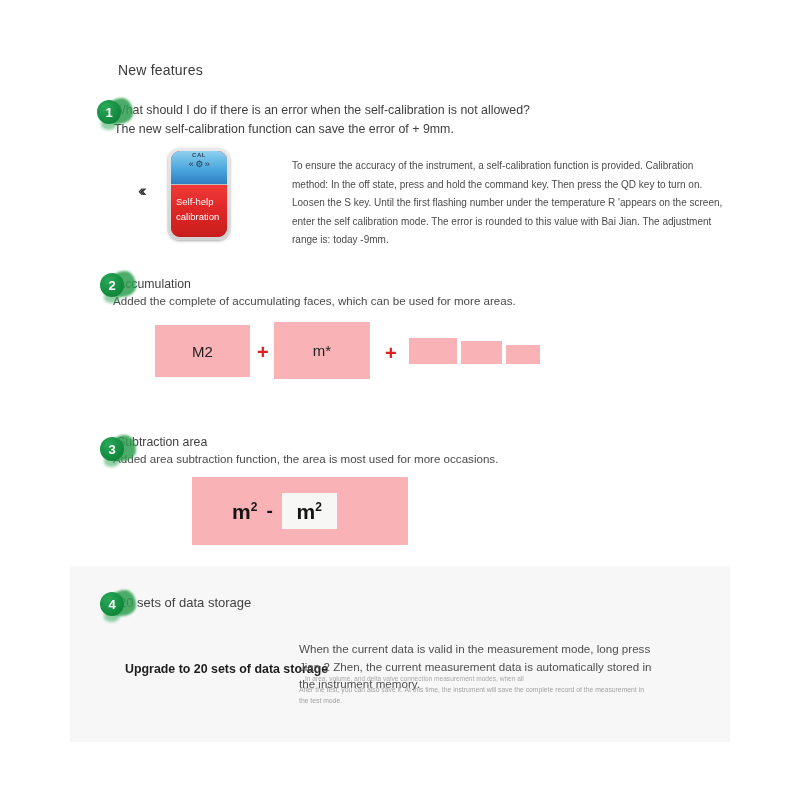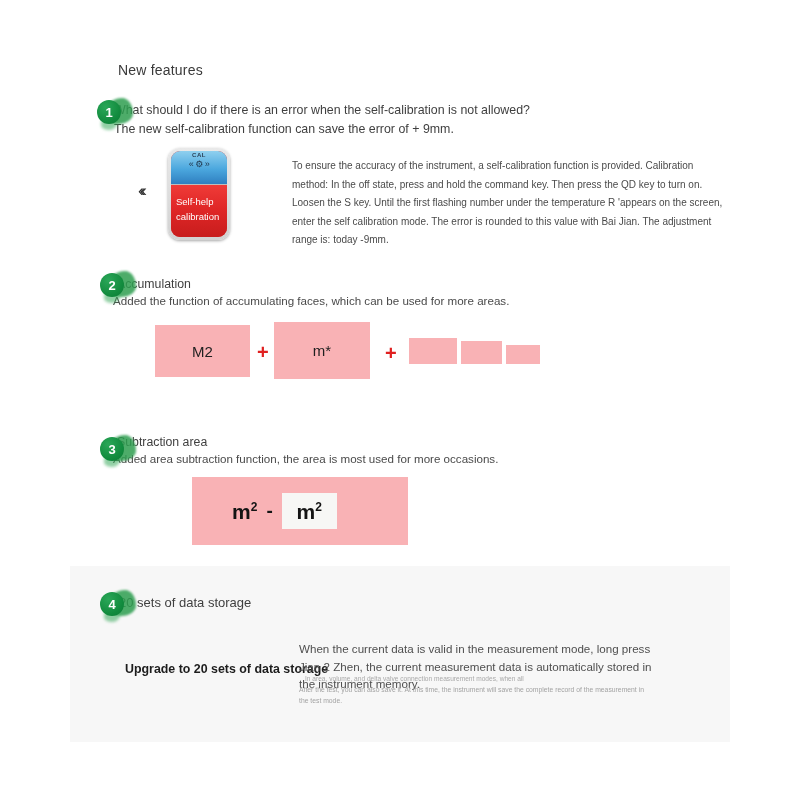--- a/index.html
+++ b/index.html
@@ -337,21 +337,21 @@
   </div>
 
   <div class="cal-para">To ensure the accuracy of the instrument, a self-calibration function is provided. Calibration method: In the off state, press and hold the command key. Then press the QD key to turn on. Loosen the S key. Until the first flashing number under the temperature R 'appears on the screen, enter the self calibration mode. The error is rounded to this value with Bai Jian. The adjustment range is: today -9mm.</div>
 
   <div class="badge" style="left:100px; top:273px;">
     <div class="blob"></div>
     <div class="blob2"></div>
     <div class="disc">2</div>
   </div>
   <div class="sec-heading" style="left:117px; top:277px;">Accumulation</div>
-  <div class="sec-sub" style="left:113px; top:294px;">Added the function of accumulating faces, which can be used for more areas.</div>
+  <div class="sec-sub" style="left:113px; top:294px;">Added the complete of accumulating faces, which can be used for more areas.</div>
 
   <div class="pink" style="left:155px; top:325px; width:95px; height:52px;">
     <span class="blk-label">M2</span>
   </div>
   <div class="plus" style="left:257px; top:342px;">+</div>
   <div class="pink" style="left:274px; top:322px; width:96px; height:57px;">
     <span class="blk-label">m*</span>
   </div>
   <div class="plus" style="left:385px; top:343px;">+</div>
   <div class="pink" style="left:409px; top:338px; width:48px; height:26px;"></div>

